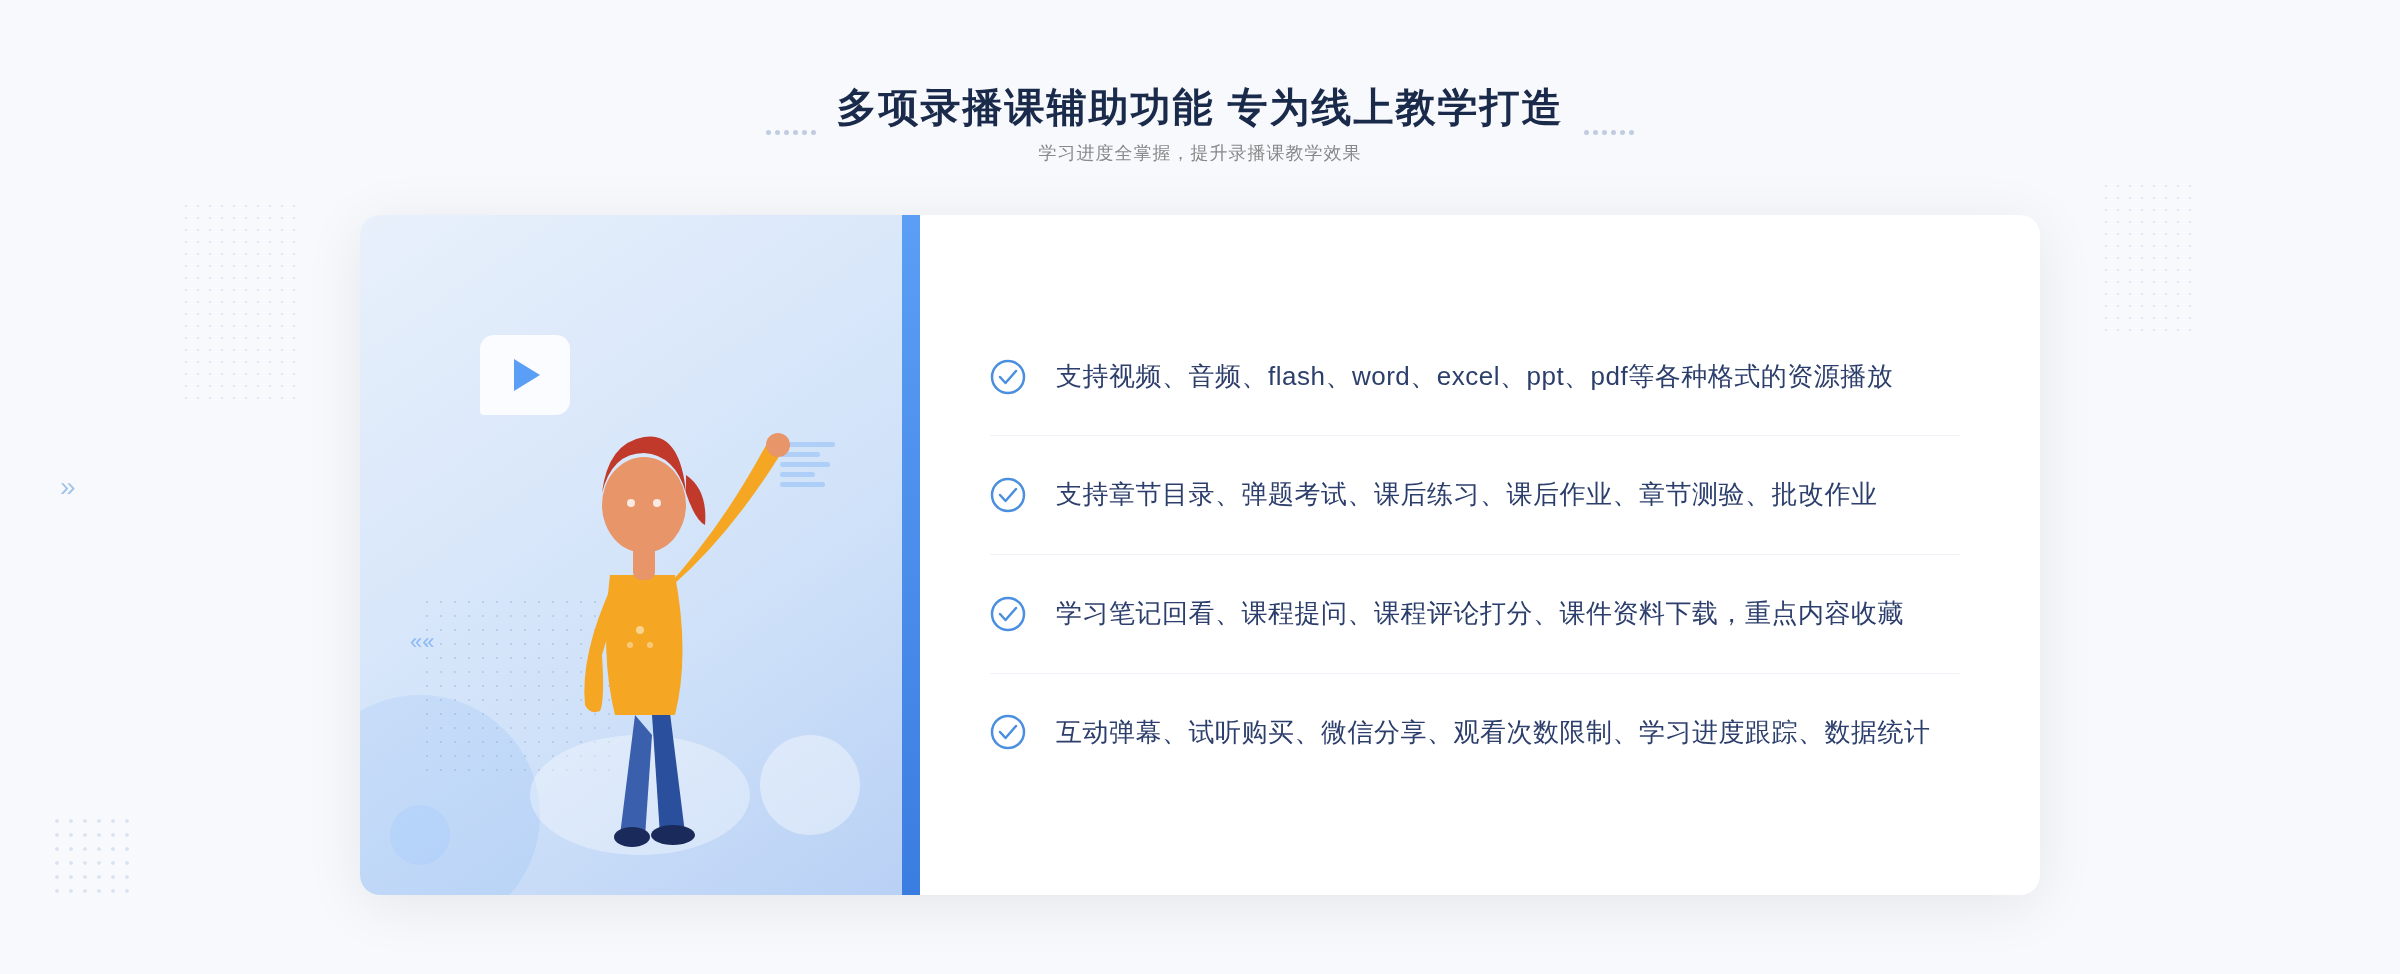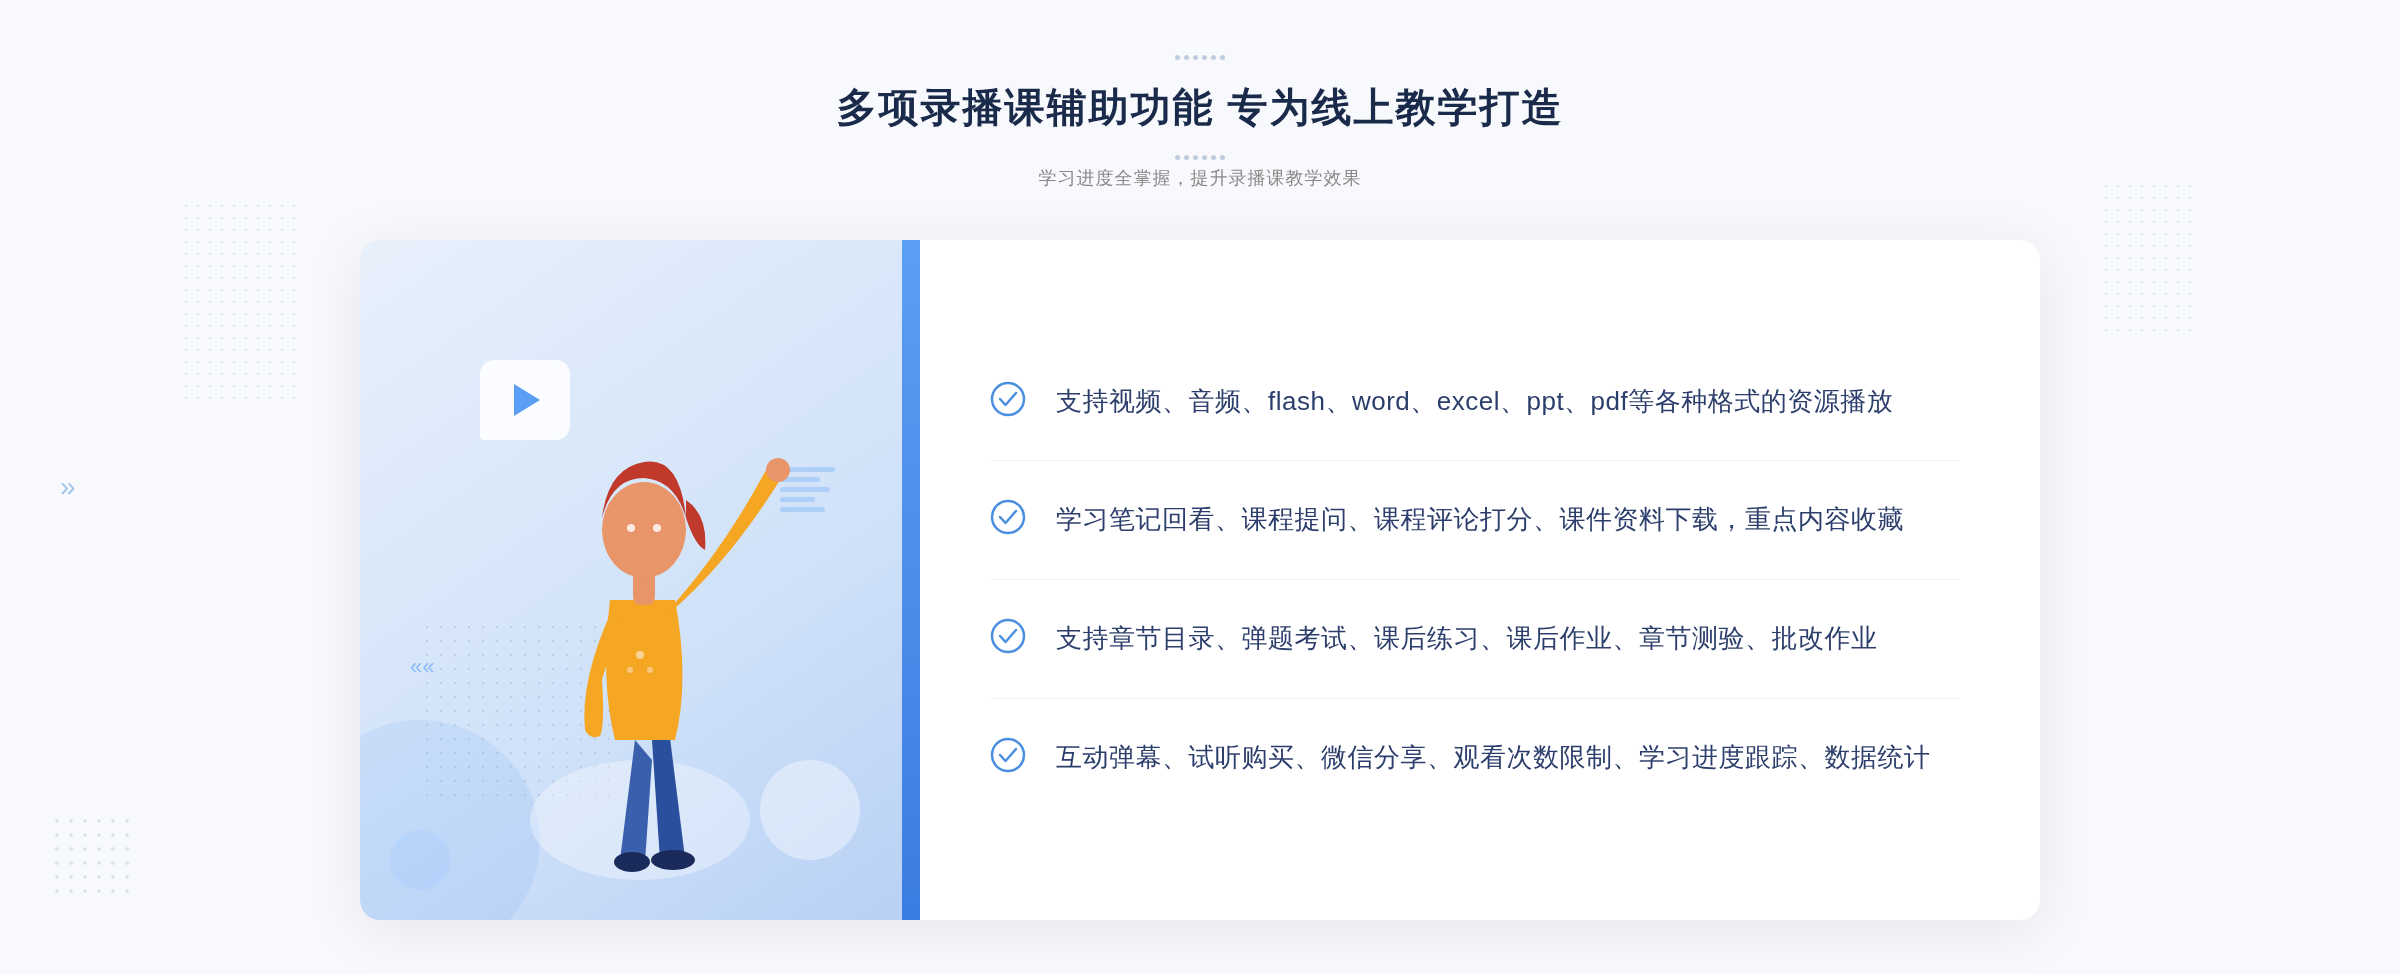--- a/index.html
+++ b/index.html
@@ -53,24 +53,23 @@
     
     .header {
       text-align: center;
       margin-bottom: 50px;
       position: relative;
       z-index: 1;
     }
 
     .header-title-row {
       display: flex;
-      align-items: center;
+      align-items: flex-end;
       justify-content: center;
       gap: 20px;
-      flex-direction: column;
     }
 
     .header-dots-icon {
       display: flex;
       gap: 4px;
       align-items: center;
     }
     .header-dots-icon span {
       display: inline-block;
       width: 5px;
@@ -235,21 +234,21 @@
       flex: 1;
       padding: 50px 80px 50px 70px;
       display: flex;
       flex-direction: column;
       justify-content: center;
       gap: 0;
     }
 
     .feature-item {
       display: flex;
-      align-items: flex-start;
+      align-items: center;
       gap: 30px;
       padding: 38px 0;
       border-bottom: 1px solid #f0f2f7;
     }
     .feature-item:last-child {
       border-bottom: none;
     }
 
     .feature-text {
       font-size: 26px;
@@ -376,29 +375,29 @@
         <polyline points="10,18 15.5,24 26,12" stroke="#4a8fe0" stroke-width="2.5" stroke-linecap="round" stroke-linejoin="round"></polyline>
       </svg>
       <span class="feature-text">支持视频、音频、flash、word、excel、ppt、pdf等各种格式的资源播放</span>
     </div>
 
     <div class="feature-item">
       <svg class="check-svg" viewBox="0 0 36 36" fill="none" xmlns="http://www.w3.org/2000/svg">
         <circle cx="18" cy="18" r="16" stroke="#4a8fe0" stroke-width="2.5"></circle>
         <polyline points="10,18 15.5,24 26,12" stroke="#4a8fe0" stroke-width="2.5" stroke-linecap="round" stroke-linejoin="round"></polyline>
       </svg>
-      <span class="feature-text">学习笔记回看、课程提问、课程评论打分、课件资料下载，重点内容收藏</span>
+      <span class="feature-text">支持章节目录、弹题考试、课后练习、课后作业、章节测验、批改作业</span>
     </div>
 
     <div class="feature-item">
       <svg class="check-svg" viewBox="0 0 36 36" fill="none" xmlns="http://www.w3.org/2000/svg">
         <circle cx="18" cy="18" r="16" stroke="#4a8fe0" stroke-width="2.5"></circle>
         <polyline points="10,18 15.5,24 26,12" stroke="#4a8fe0" stroke-width="2.5" stroke-linecap="round" stroke-linejoin="round"></polyline>
       </svg>
-      <span class="feature-text">支持章节目录、弹题考试、课后练习、课后作业、章节测验、批改作业</span>
+      <span class="feature-text">学习笔记回看、课程提问、课程评论打分、课件资料下载，重点内容收藏</span>
     </div>
 
     <div class="feature-item">
       <svg class="check-svg" viewBox="0 0 36 36" fill="none" xmlns="http://www.w3.org/2000/svg">
         <circle cx="18" cy="18" r="16" stroke="#4a8fe0" stroke-width="2.5"></circle>
         <polyline points="10,18 15.5,24 26,12" stroke="#4a8fe0" stroke-width="2.5" stroke-linecap="round" stroke-linejoin="round"></polyline>
       </svg>
       <span class="feature-text">互动弹幕、试听购买、微信分享、观看次数限制、学习进度跟踪、数据统计</span>
     </div>
 

